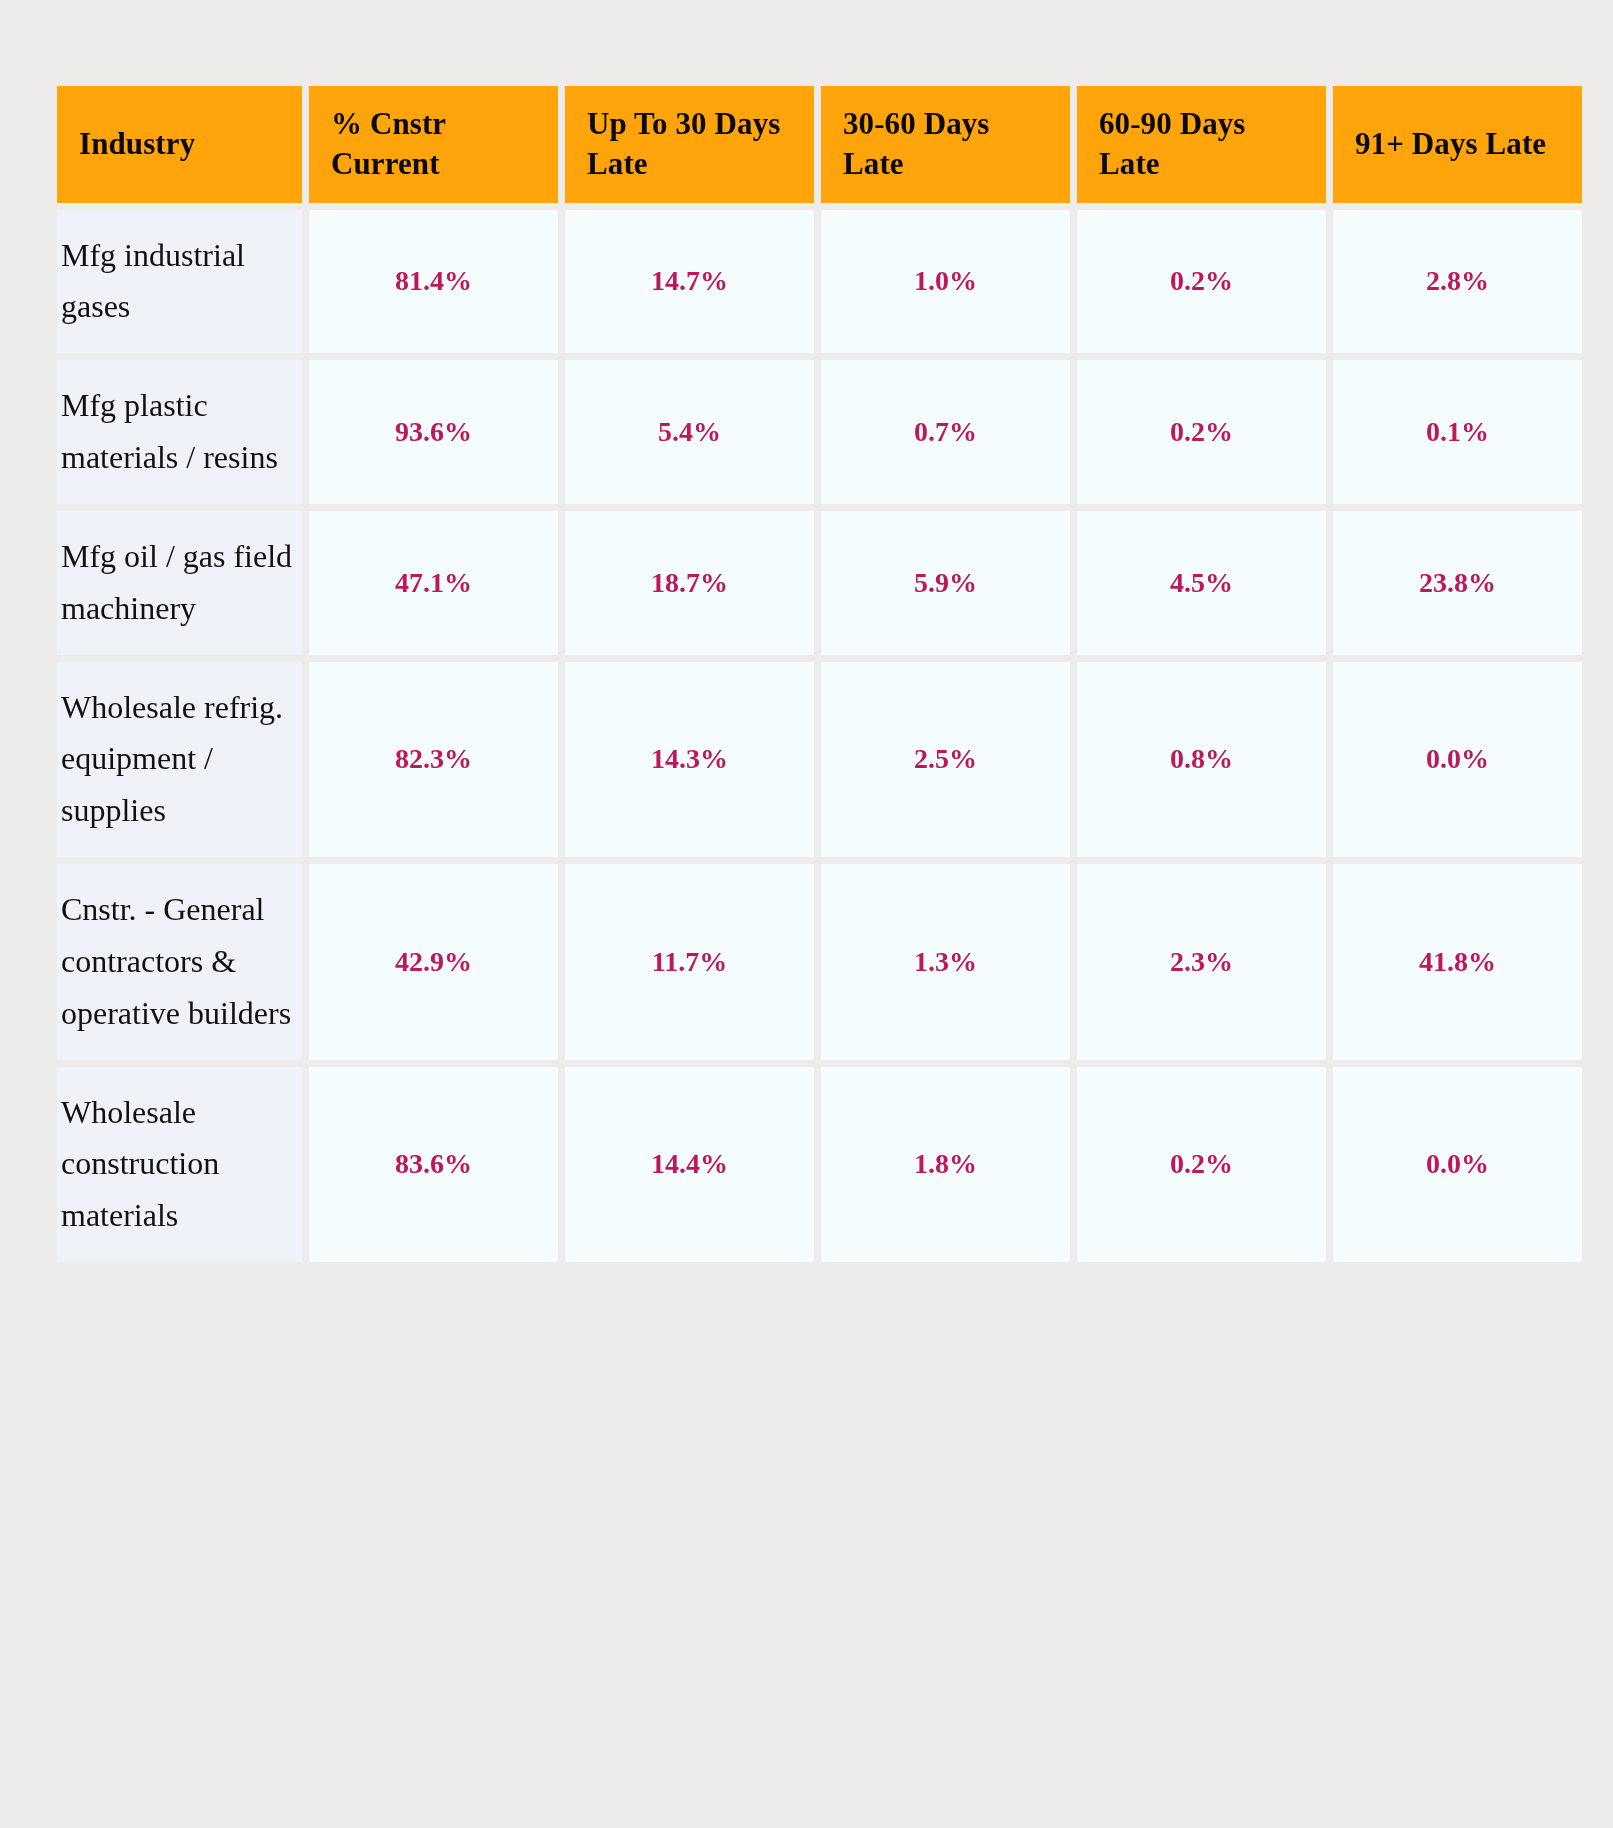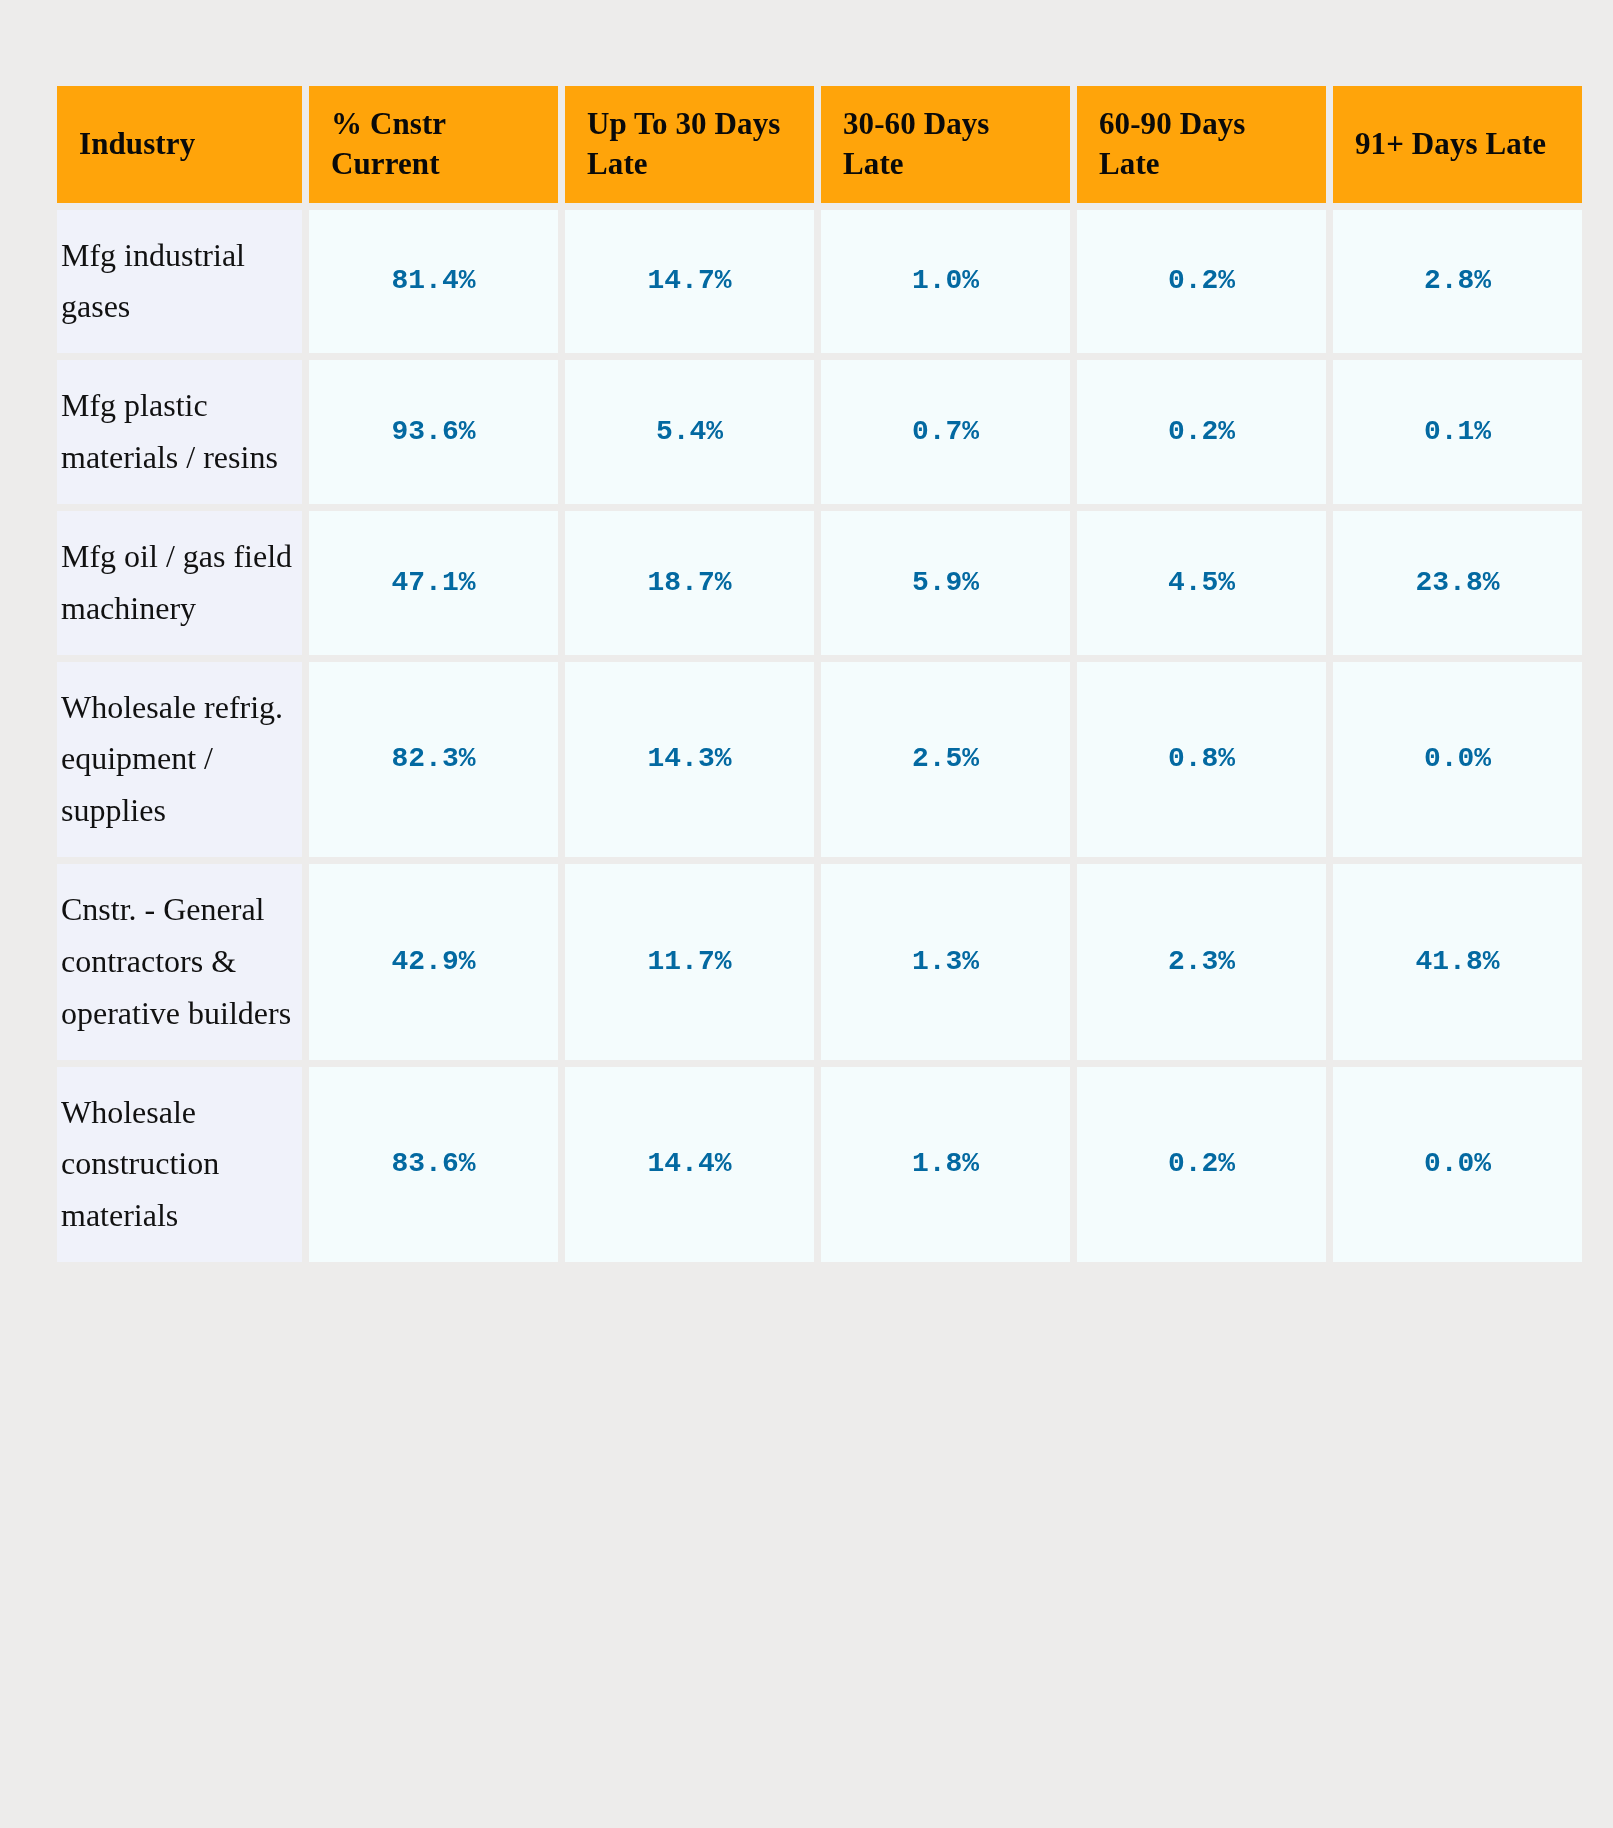--- a/index.html
+++ b/index.html
@@ -62,22 +62,22 @@
     font-family: "Liberation Serif", "DejaVu Serif", serif;
     font-weight: normal;
     font-size: 32px;
     line-height: 1.62;
     text-align: left;
     padding: 20px 4px;
   }
 
   td.value-cell {
     background: #f4fcfd;
-    color: #0369a1;
-    font-family: Liberation Mono, monospace;
+    color: #be185d;
+    font-family: Liberation Serif, serif;
     font-weight: bold;
     font-size: 28px;
     line-height: 1.3;
     text-align: center;
     padding: 20px 10px;
   }
 </style>
 </head>
 <body>
 

